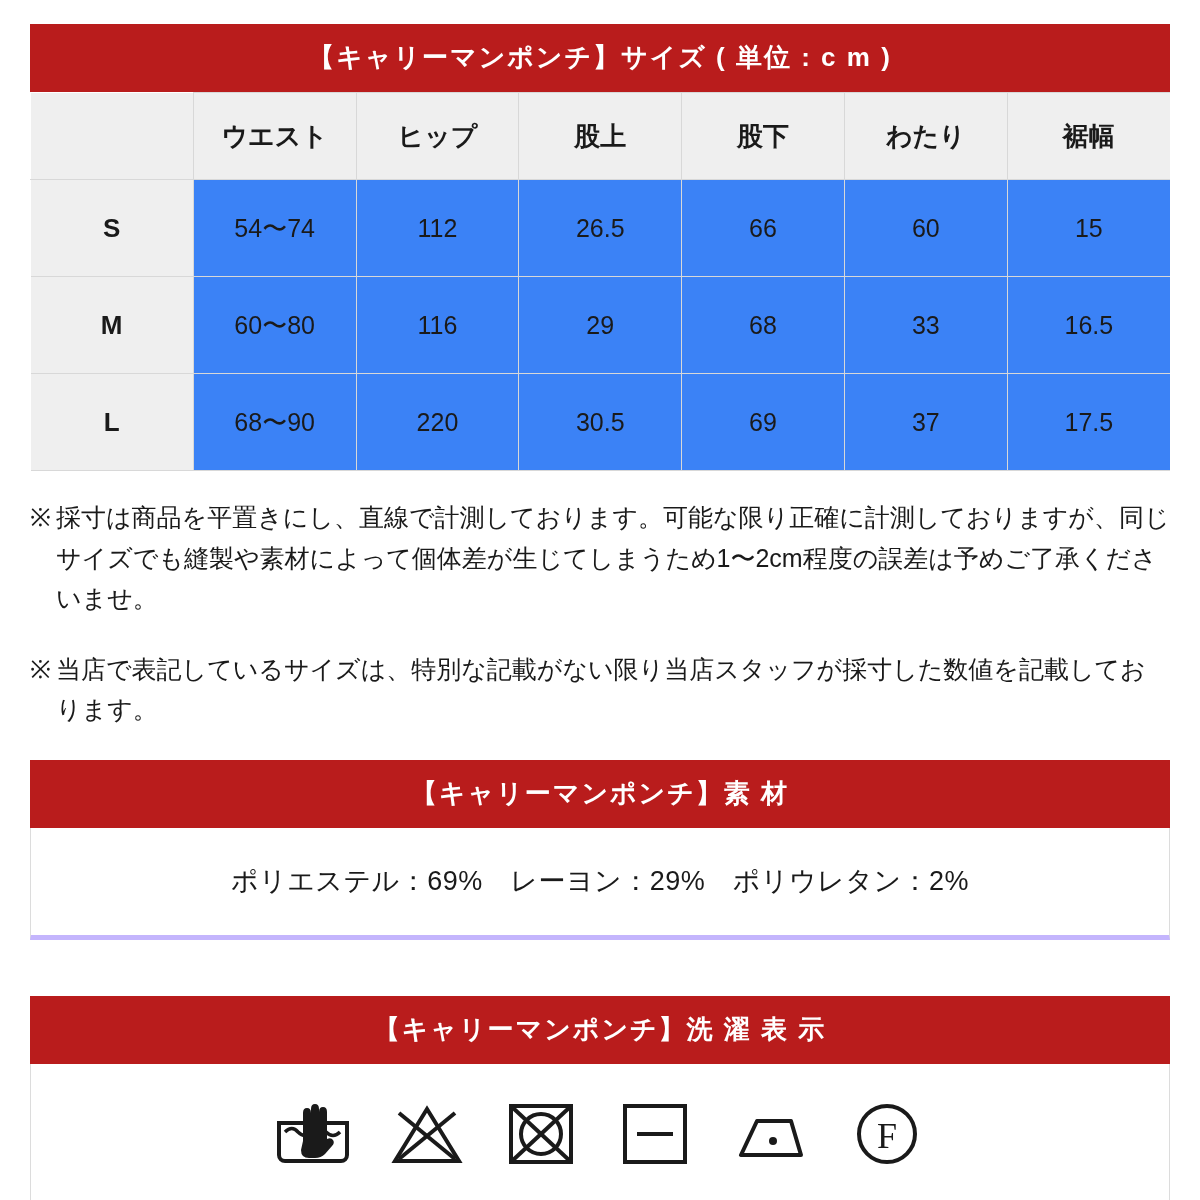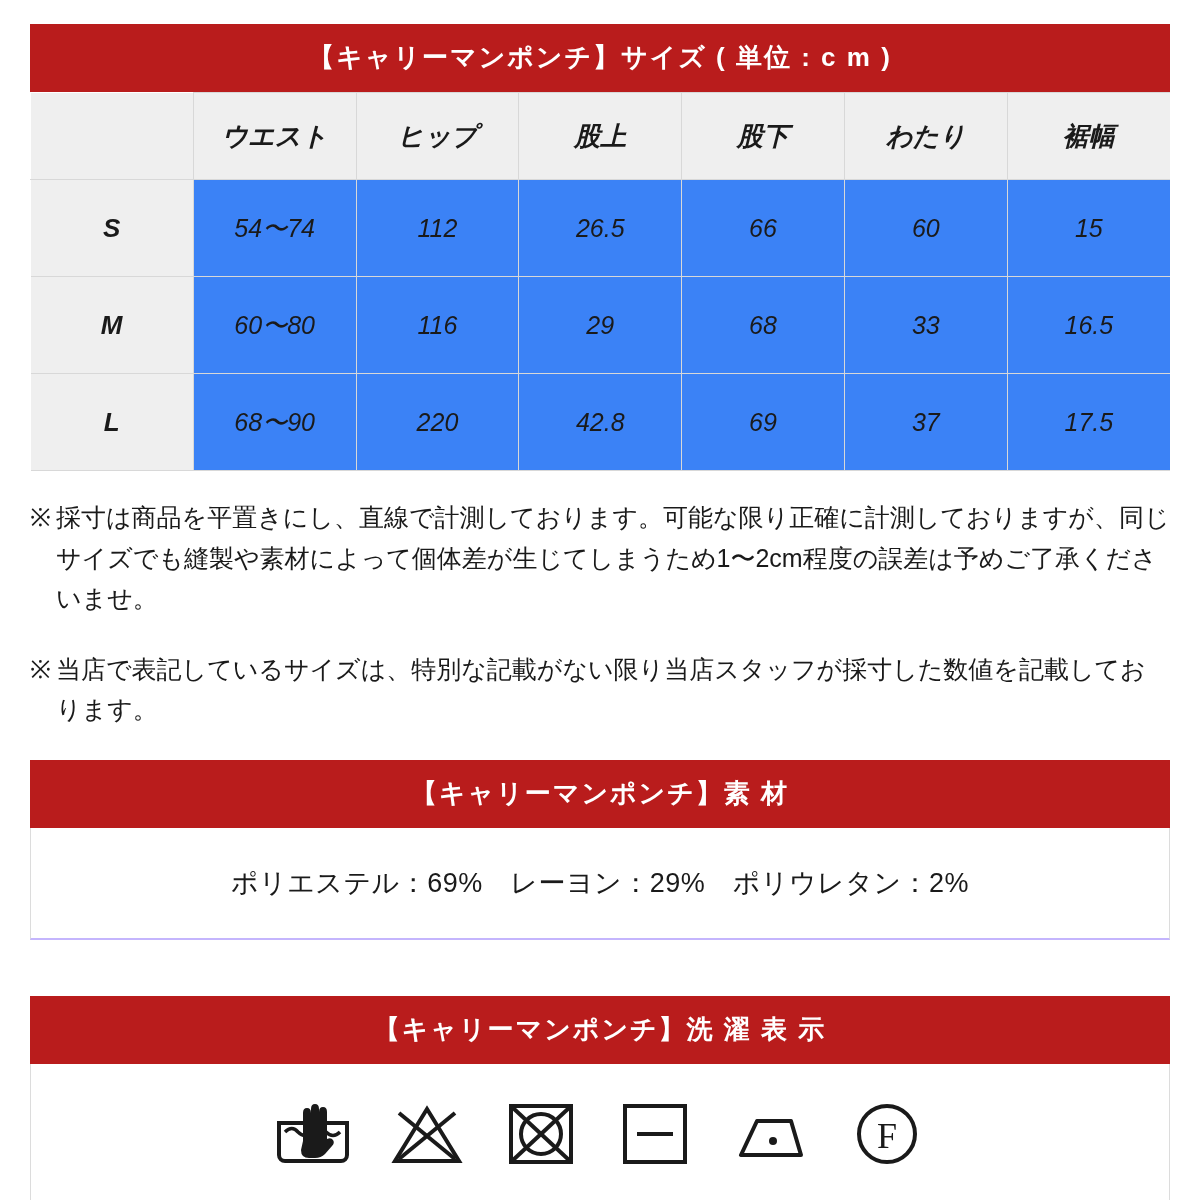--- a/index.html
+++ b/index.html
@@ -33,21 +33,20 @@
     line-height: 1.2;
     padding: 18px 0 19px 0;
     box-sizing: border-box;
   }
 
   
   table.size-table {
     width: 100%;
     border-collapse: collapse;
     table-layout: fixed;
-    font-style: italic;
   }
   table.size-table th,
   table.size-table td {
     border: 1px solid #d8d8d8;
     text-align: center;
     font-size: 25px;
     color: #1a1a1a;
     height: 94px;
     font-weight: normal;
   }
@@ -95,21 +94,21 @@
     position: absolute;
     left: 0;
     top: 0;
   }
 
   
   .section { margin-top: 22px; }
   .material-box {
     border-left: 1px solid #dcdcdc;
     border-right: 1px solid #dcdcdc;
-    border-bottom: 2px solid #c4b5fd;
+    border-bottom: 5px solid #c4b5fd;
     height: 112px;
     display: flex;
     align-items: center;
     justify-content: center;
     box-sizing: border-box;
   }
   .material-text {
     font-size: 27px;
     letter-spacing: 0.5px;
     white-space: pre;
@@ -166,21 +165,21 @@
           <td>116</td>
           <td>29</td>
           <td>68</td>
           <td>33</td>
           <td>16.5</td>
         </tr>
         <tr>
           <th class="rowhead">L</th>
           <td>68〜90</td>
           <td>220</td>
-          <td>42.8</td>
+          <td>30.5</td>
           <td>69</td>
           <td>37</td>
           <td>17.5</td>
         </tr>
       </tbody>
     </table>
   </div>
 
   <div class="notes">
     <div class="note">

